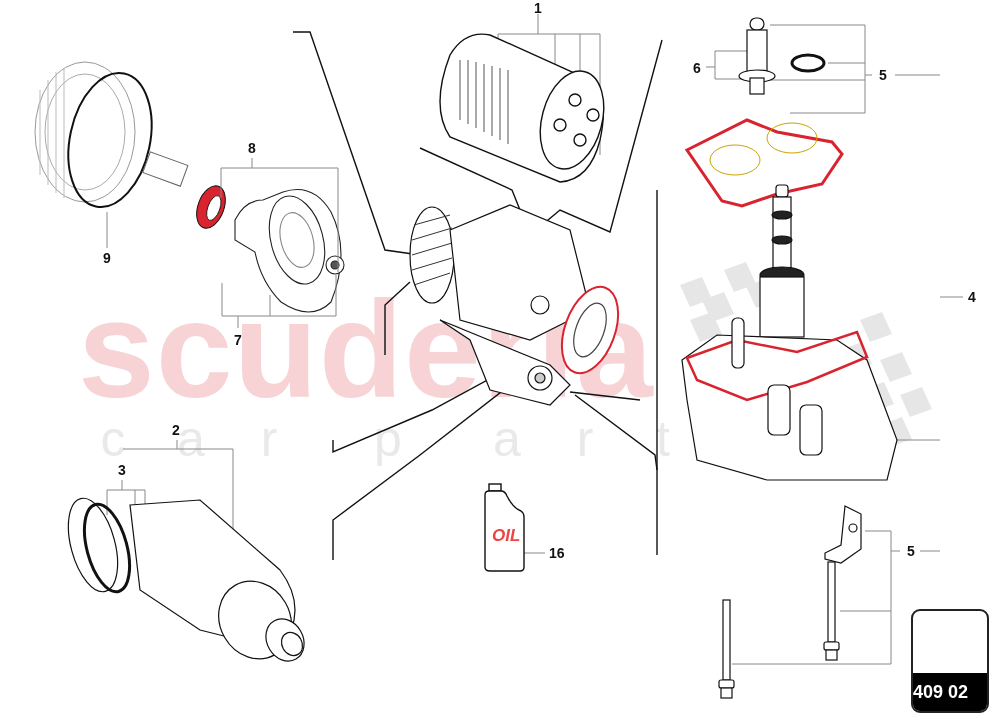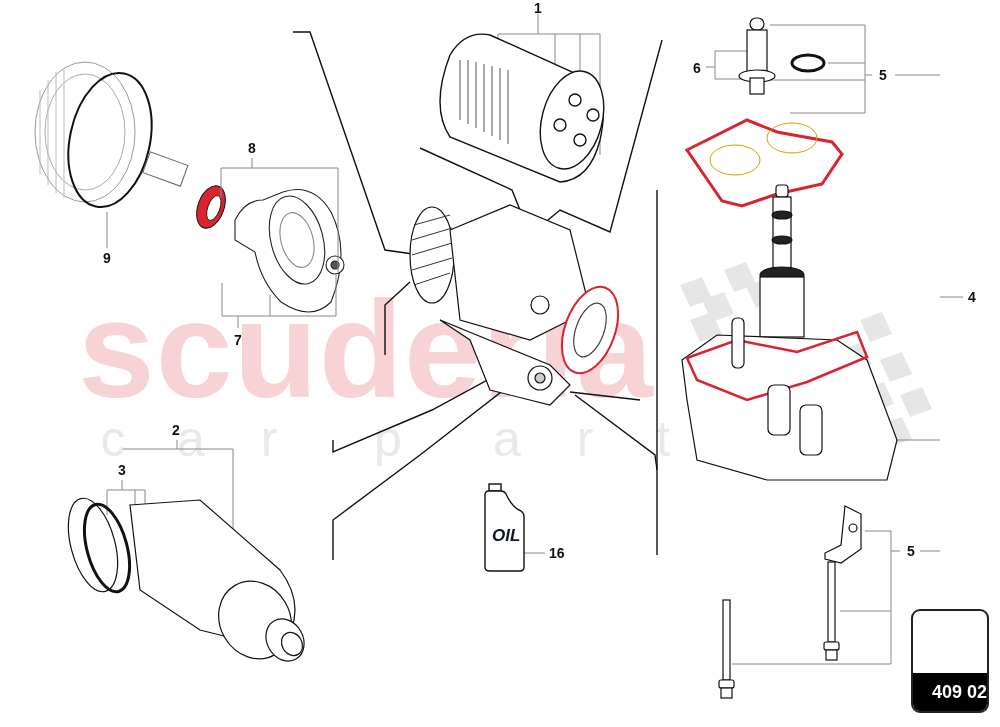--- a/index.html
+++ b/index.html
@@ -9,24 +9,24 @@
   .wm-main { position:absolute; left:78px; top:280px; font-family:"Liberation Sans", sans-serif;
              font-weight:bold; font-size:138px; letter-spacing:1px; line-height:1; color:#f7d3d5; }
   .wm-sub { position:absolute; left:74px; top:414px; font-family:"Liberation Sans", sans-serif;
             font-size:50px; line-height:1; color:#e9e9e9; display:flex; gap:0; }
   .wm-sub span { display:inline-block; width:78px; text-align:center; }
   .callout { position:absolute; font-family:"Liberation Sans", sans-serif; font-weight:bold;
              font-size:14px; color:#111; line-height:1; }
   .badge { position:absolute; left:911px; top:609px; width:78px; height:104px;
            border:2px solid #222; border-radius:9px; background:#fff; overflow:hidden; box-sizing:border-box; }
   .badge-code { position:absolute; left:0; bottom:0; width:100%; height:38px; background:#000;
-                color:#fff; font-weight:bold; font-size:18px; text-align:right; line-height:38px;
+                color:#fff; font-weight:bold; font-size:18px; text-align:left; line-height:38px;
                 font-family:"Liberation Sans", sans-serif; }
   .oil-label { position:absolute; left:492px; top:526px; font-style:italic; font-weight:bold;
-               font-size:17px; color:#0f172a; font-family:"Liberation Sans", sans-serif; }
+               font-size:17px; color:#ef4444; font-family:"Liberation Sans", sans-serif; }
   svg { position:absolute; left:0; top:0; }
 </style>
 </head>
 <body>
 
 <div class="canvas">
 
   <div class="wm-main">scuderia</div>
   <div class="wm-sub">
     <span>c</span>

